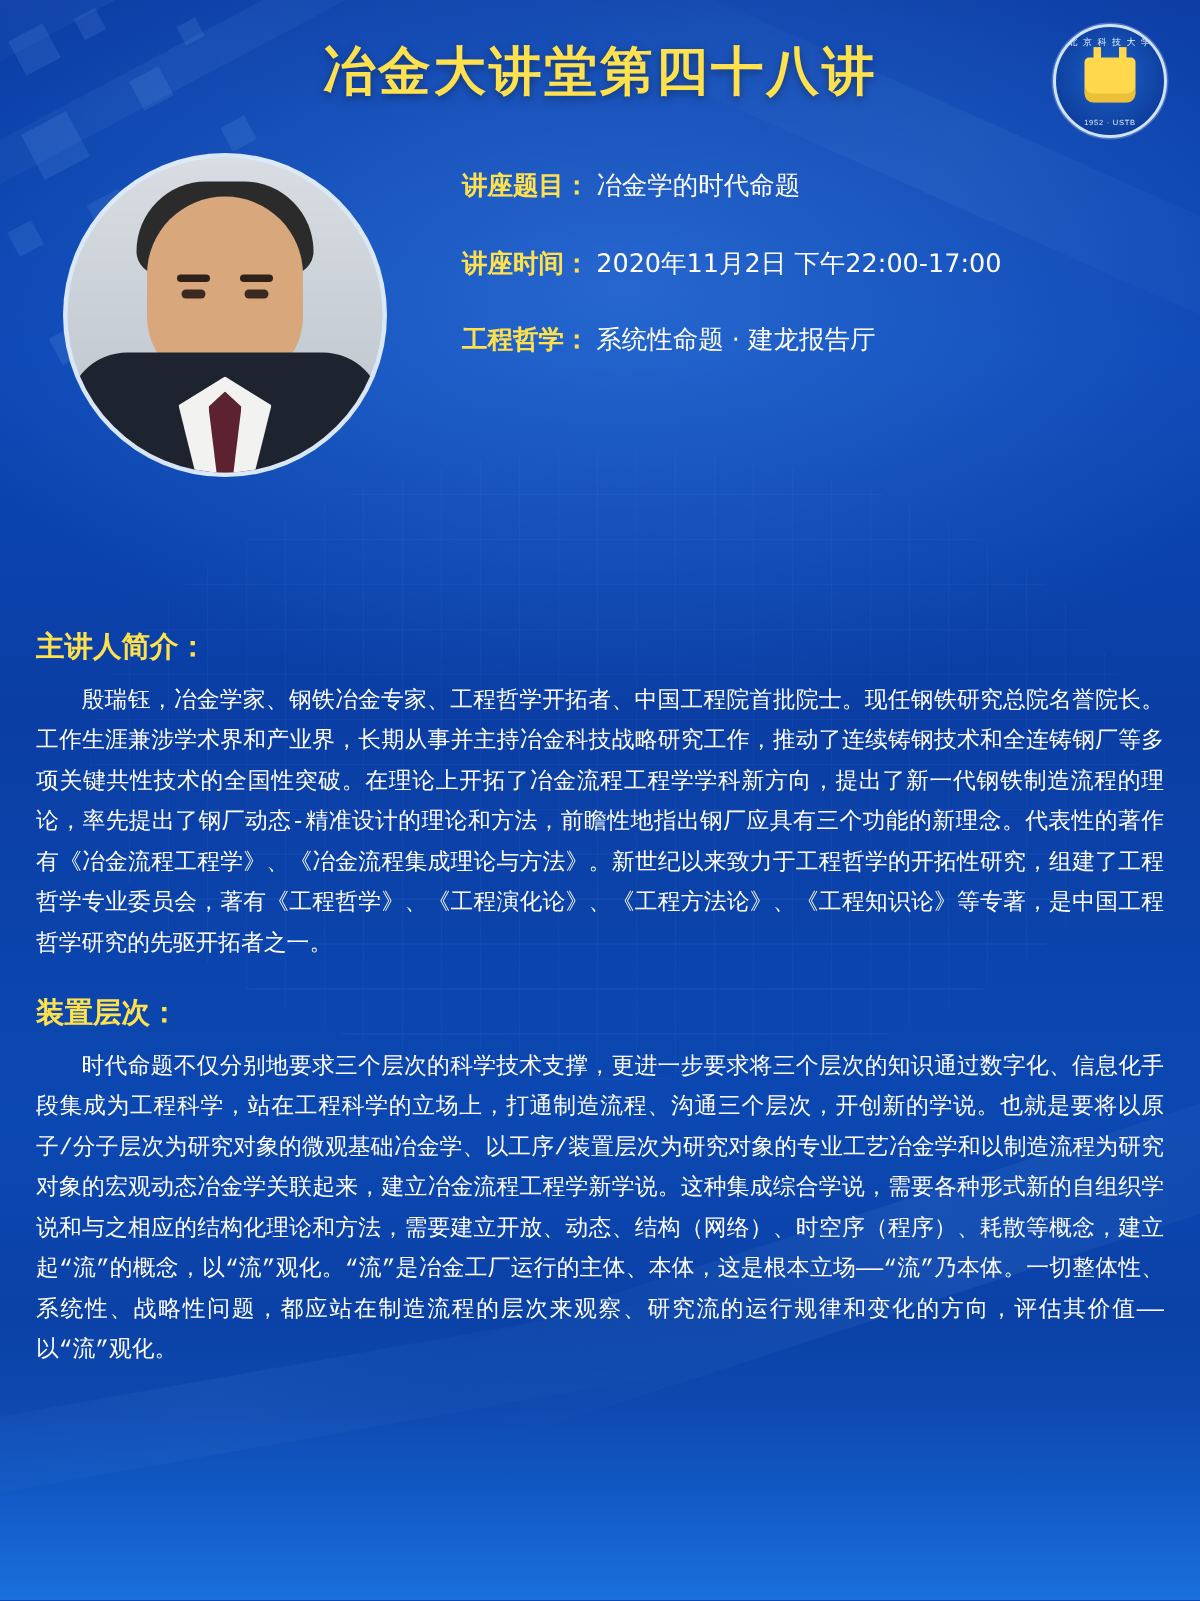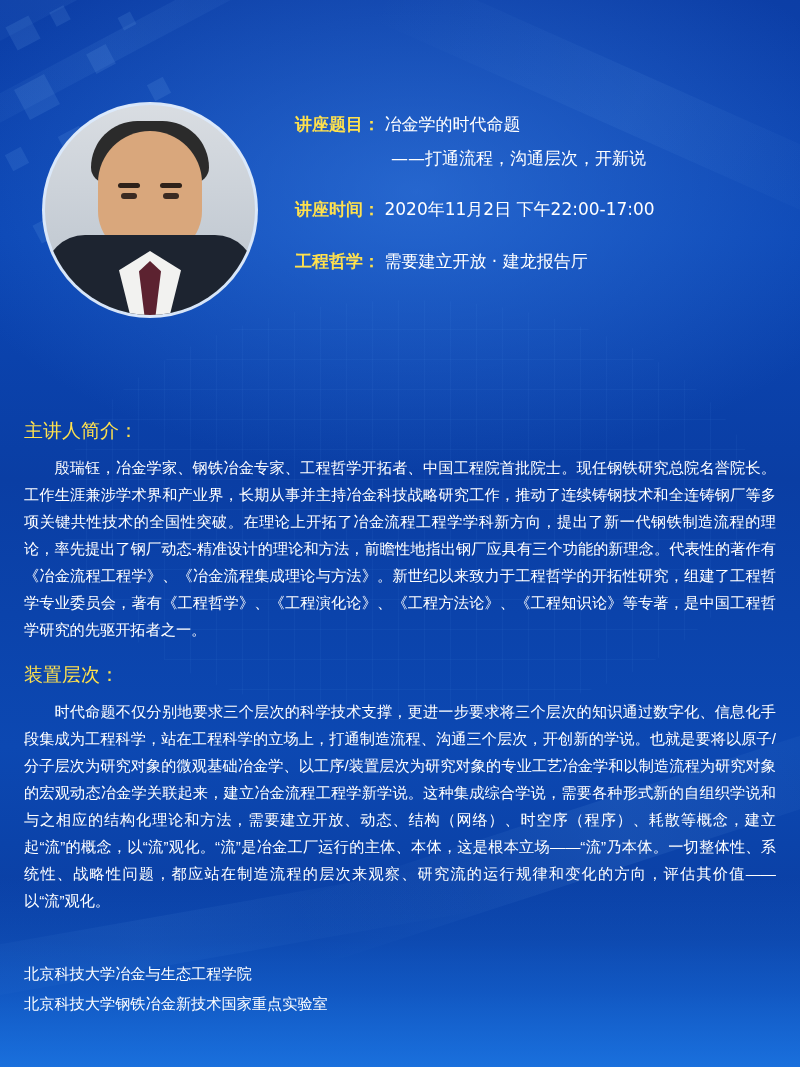--- a/index.html
+++ b/index.html
@@ -209,21 +209,21 @@
     left: 50%; bottom: -10px;
     transform: translateX(-50%);
     width: 22px; height: 64px;
     background: #5c2230;
     clip-path: polygon(50% 0, 100% 16%, 70% 100%, 30% 100%, 0 16%);
   }
 
   
   .info {
     position: absolute;
-    left: 295px; top: 112px;
+    left: 308px; top: 112px;
     width: 470px;
   }
   .info-row {
     margin-bottom: 26px;
     line-height: 1.5;
   }
   .lbl {
     color: #ffe14d;
     font-family: "DejaVu Sans", sans-serif;
     font-size: 17px;
@@ -243,27 +243,27 @@
   
   .section {
     position: absolute;
     left: 24px;
     width: 752px;
   }
   .sec-title {
     color: #ffe14d;
     font-family: "DejaVu Sans", sans-serif;
     font-size: 19px;
-    font-weight: normal;
+    font-weight: bold;
     margin-bottom: 10px;
   }
   .sec-body p {
     margin: 0 0 2px 0;
     color: #ffffff;
-    font-family: Liberation Sans, sans-serif;
+    font-family: Liberation Mono, monospace;
     font-size: 15.2px;
     line-height: 1.78;
     text-align: justify;
     text-indent: 2em;
   }
   .org-list p {
     margin: 0 0 4px 0;
     color: #ffffff;
     font-family: "DejaVu Sans", sans-serif;
     font-size: 15.2px;
@@ -295,70 +295,73 @@
     <div class="sq" style="left:8px;   top:150px; width:18px; height:18px;"></div>
     <div class="sq" style="left:62px;  top:130px; width:24px; height:24px;"></div>
     <div class="sq" style="left:150px; top:80px;  width:18px; height:18px;"></div>
     <div class="sq" style="left:110px; top:170px; width:14px; height:14px;"></div>
     <div class="sq" style="left:36px;  top:220px; width:20px; height:20px;"></div>
   </div>
 
   <div class="globe"></div>
   <div class="bottom-glow"></div>
 
+  <div class="header">
+    <div class="title">冶金大讲堂第四十八讲</div>
+    <div class="logo">
+      <div class="ring-text">北 京 科 技 大 学</div>
+      <div class="emblem"></div>
+      <div class="ring-text2">1952 · USTB</div>
+    </div>
+  </div>
 
   <div class="portrait">
     <div class="hair"></div>
     <div class="face"></div>
     <div class="brow l"></div>
     <div class="brow r"></div>
     <div class="eye l"></div>
     <div class="eye r"></div>
     <div class="mouth"></div>
     <div class="neck"></div>
     <div class="suit"></div>
     <div class="shirt"></div>
     <div class="tie"></div>
   </div>
 
   <div class="info">
 
     <div class="info-row">
       <span class="lbl">讲座题目：</span>
       <span class="val">冶金学的时代命题</span>
-      <span class="val sub">——打通流程，沟通层次，开新说</span>
     </div>
 
 
     <div class="info-row">
       <span class="lbl">讲座时间：</span>
       <span class="val">2020年11月2日  下午22:00-17:00</span>
     </div>
 
     <div class="info-row">
       <span class="lbl">工程哲学：</span>
-      <span class="val">需要建立开放 · 建龙报告厅</span>
+      <span class="val">系统性命题 · 建龙报告厅</span>
     </div>
 
   </div>
 
   <div class="section" id="sec-speaker">
     <div class="sec-title">主讲人简介：</div>
     <div class="sec-body">
       <p>殷瑞钰，冶金学家、钢铁冶金专家、工程哲学开拓者、中国工程院首批院士。现任钢铁研究总院名誉院长。工作生涯兼涉学术界和产业界，长期从事并主持冶金科技战略研究工作，推动了连续铸钢技术和全连铸钢厂等多项关键共性技术的全国性突破。在理论上开拓了冶金流程工程学学科新方向，提出了新一代钢铁制造流程的理论，率先提出了钢厂动态-精准设计的理论和方法，前瞻性地指出钢厂应具有三个功能的新理念。代表性的著作有《冶金流程工程学》、《冶金流程集成理论与方法》。新世纪以来致力于工程哲学的开拓性研究，组建了工程哲学专业委员会，著有《工程哲学》、《工程演化论》、《工程方法论》、《工程知识论》等专著，是中国工程哲学研究的先驱开拓者之一。</p>
     </div>
   </div>
 
   <div class="section" id="sec-abstract">
     <div class="sec-title">装置层次：</div>
     <div class="sec-body">
       <p>时代命题不仅分别地要求三个层次的科学技术支撑，更进一步要求将三个层次的知识通过数字化、信息化手段集成为工程科学，站在工程科学的立场上，打通制造流程、沟通三个层次，开创新的学说。也就是要将以原子/分子层次为研究对象的微观基础冶金学、以工序/装置层次为研究对象的专业工艺冶金学和以制造流程为研究对象的宏观动态冶金学关联起来，建立冶金流程工程学新学说。这种集成综合学说，需要各种形式新的自组织学说和与之相应的结构化理论和方法，需要建立开放、动态、结构（网络）、时空序（程序）、耗散等概念，建立起“流”的概念，以“流”观化。“流”是冶金工厂运行的主体、本体，这是根本立场——“流”乃本体。一切整体性、系统性、战略性问题，都应站在制造流程的层次来观察、研究流的运行规律和变化的方向，评估其价值——以“流”观化。</p>
     </div>
   </div>
 
   <div class="section" id="sec-org">
-    <div class="org-list">
-      <p>北京科技大学冶金与生态工程学院</p>
-      <p>北京科技大学钢铁冶金新技术国家重点实验室</p>
-    </div>
   </div>
 
 </div>
 
 </body></html>

